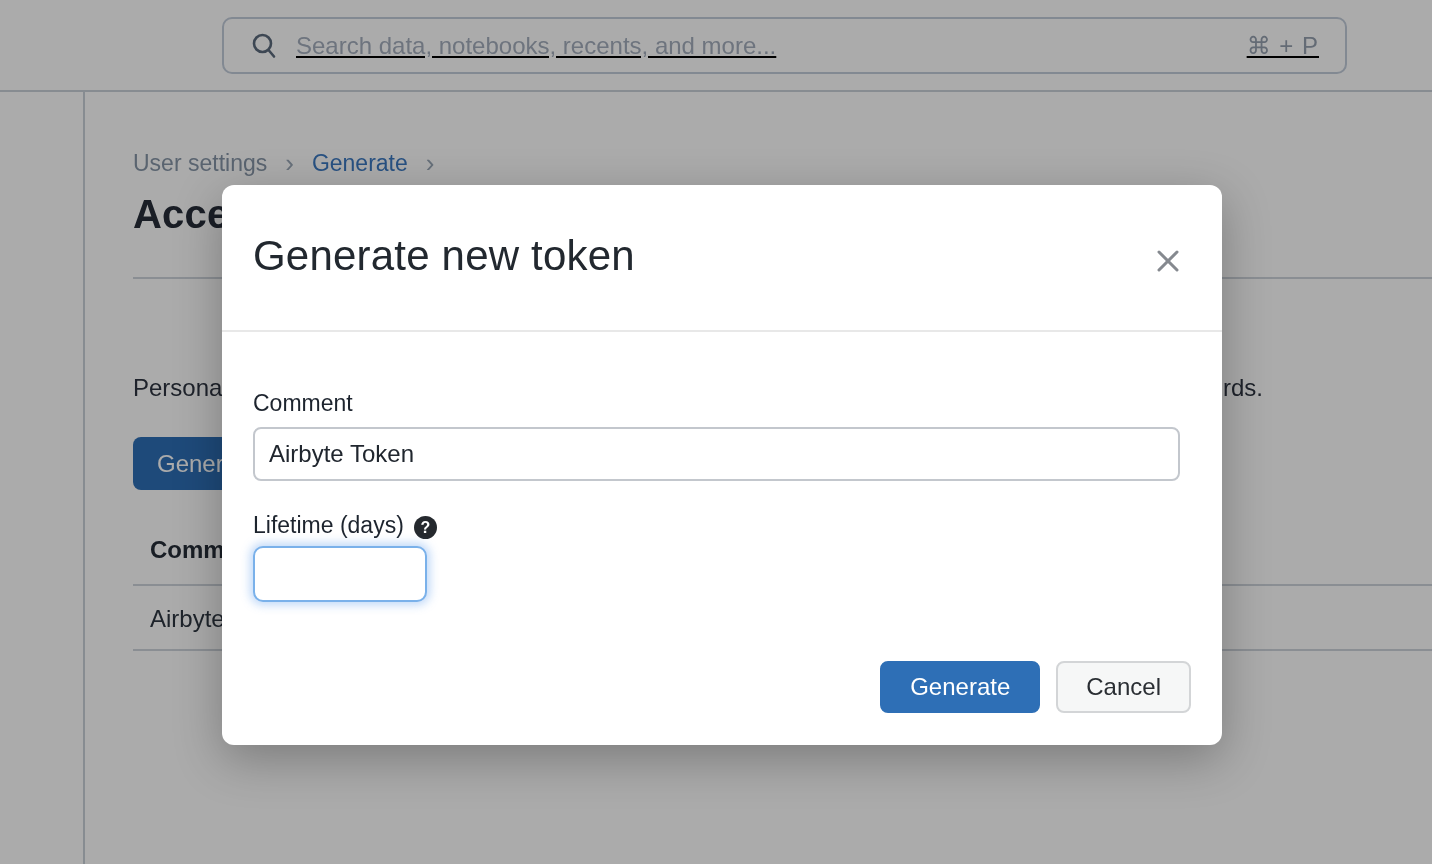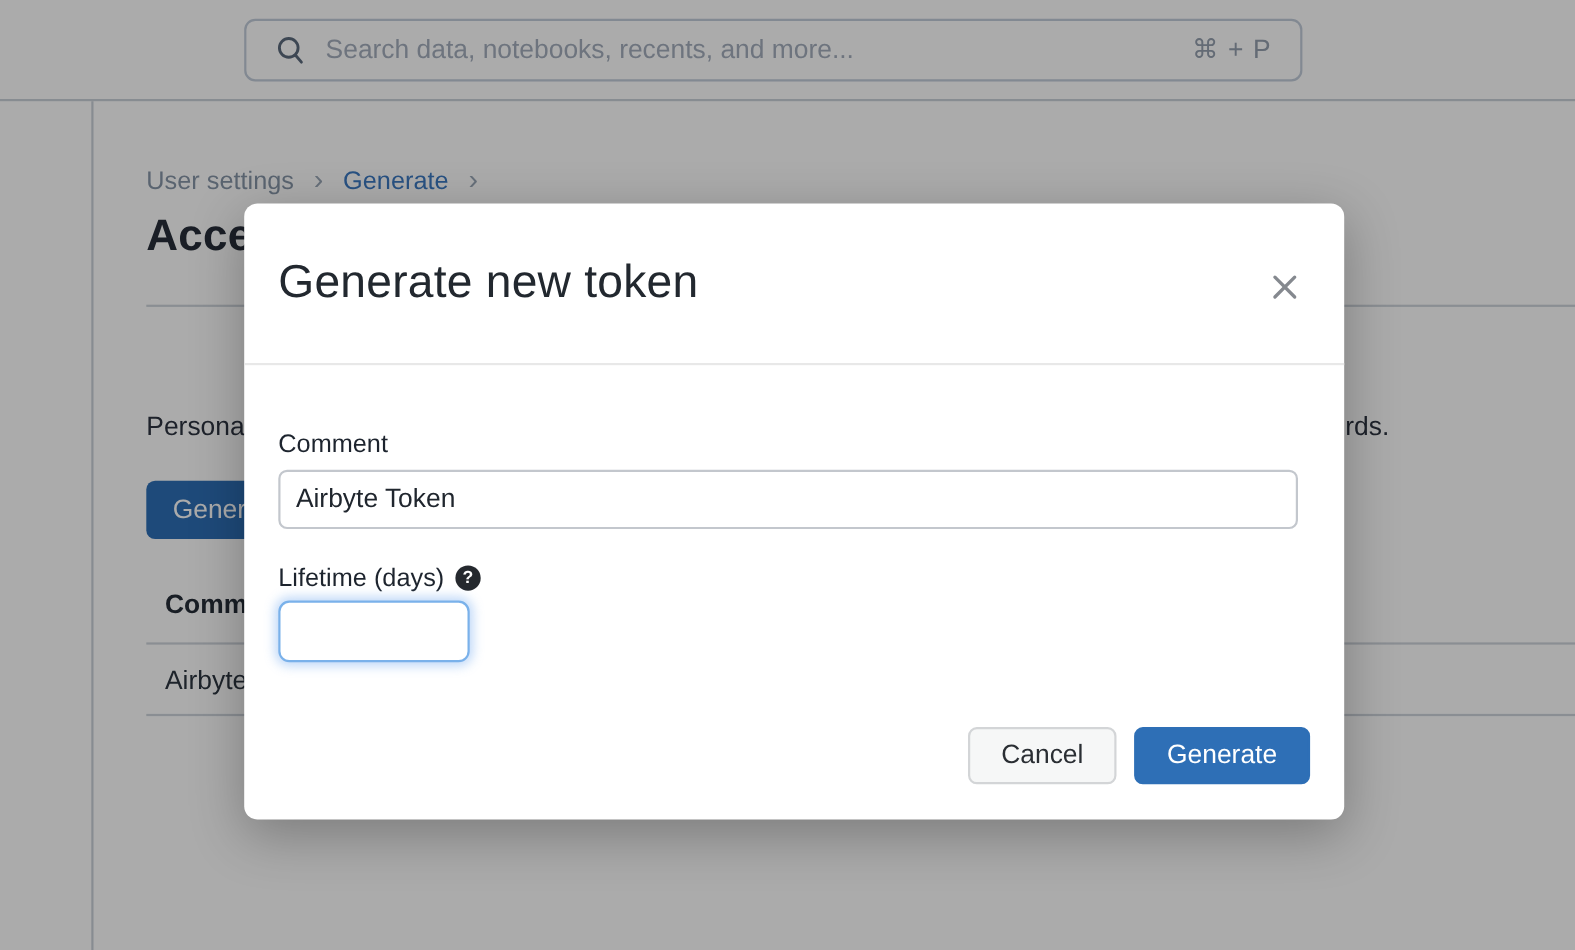--- a/index.html
+++ b/index.html
@@ -10,43 +10,43 @@
     position: relative;
   }
   .stage { position: absolute; inset: 0; width: 1432px; height: 864px; }
 
   
   .topbar {
     position: absolute; left: 0; top: 0; width: 1432px; height: 92px;
     background: #ffffff; border-bottom: 2px solid #cad1d9; z-index: 1;
   }
   .searchbar {
-    position: absolute; left: 222px; top: 17px; width: 962px; height: 57px;
+    position: absolute; left: 222px; top: 17px; width: 1125px; height: 57px;
     border: 2px solid #c2ccda; border-radius: 10px;
-    display: flex; align-items: center; background: #ffffff;
+    display: flex; align-items: center; background: #ffffff; text-decoration: underline;
   }
   .searchbar .mag { margin-left: 26px; flex: 0 0 auto; display: block; }
   .searchbar input {
     flex: 1 1 auto; border: none; outline: none; background: transparent;
     font-family: inherit; font-size: 24px; color: #333c48;
     margin-left: 18px; height: 40px;
   }
   .searchbar input::placeholder { color: #a4aebd; opacity: 1; }
   .searchbar .shortcut {
     flex: 0 0 auto; margin-right: 26px; font-size: 24px; color: #95a0af;
     letter-spacing: 1px; white-space: nowrap;
   }
   .side-divider {
     position: absolute; left: 83px; top: 92px; width: 2px; height: 772px;
     background: #cad1d9; z-index: 1;
   }
   .content { position: absolute; inset: 0; z-index: 1; }
   .breadcrumb {
     position: absolute; left: 133px; top: 150px; height: 28px;
-    display: flex; align-items: center; gap: 18px; font-size: 23px;
+    display: flex; align-items: flex-start; gap: 18px; font-size: 23px;
   }
   .breadcrumb .crumb-muted { color: #8796a8; text-decoration: none; }
   .breadcrumb .crumb-link { color: #3d7ac2; text-decoration: none; }
   .breadcrumb .sep { color: #9aa7b6; font-size: 26px; line-height: 1; padding-bottom: 3px; }
   .page-heading {
     position: absolute; left: 133px; top: 192px;
     font-size: 40px; font-weight: 700; color: #272e39; letter-spacing: 0.2px;
     white-space: nowrap;
   }
   .rule { position: absolute; left: 133px; width: 1299px; height: 2px; background: #ced4db; }
@@ -94,21 +94,21 @@
     display: flex; align-items: center; justify-content: center;
   }
   .modal-header-rule {
     position: absolute; left: 0; top: 145px; width: 100%; height: 2px; background: #e8e8e8;
   }
   .field-label {
     position: absolute; left: 31px; font-size: 23px; color: #1d242e;
     display: flex; align-items: center; gap: 10px; white-space: nowrap;
   }
   .label-comment { top: 205px; }
-  .label-lifetime { top: 327px; }
+  .label-lifetime { top: 327px; align-items: flex-end; }
   .help-badge {
     width: 23px; height: 23px; border-radius: 50%;
     background: #25292e; color: #ffffff; font-size: 16px; font-weight: 700;
     display: inline-flex; align-items: center; justify-content: center;
     cursor: pointer; line-height: 1;
   }
   .input-comment {
     position: absolute; left: 31px; top: 242px; width: 927px; height: 54px;
     border: 2px solid #c3c7cd; border-radius: 8px; padding: 0 14px;
     font-family: inherit; font-size: 24px; color: #20262e; outline: none;
@@ -193,18 +193,18 @@
     </label>
     <input class="input-comment" type="text" value="Airbyte Token" style="">
 
     <label class="field-label label-lifetime">
       <span>Lifetime (days)</span>
       <span class="help-badge">?</span>
     </label>
     <input class="input-lifetime" type="text" value="" style="">
 
     <div class="modal-footer">
+      <button class="btn btn-primary">Generate</button>
       <button class="btn btn-cancel">Cancel</button>
-      <button class="btn btn-primary">Generate</button>
     </div>
   </div>
 
 </div>
 
 </body></html>

